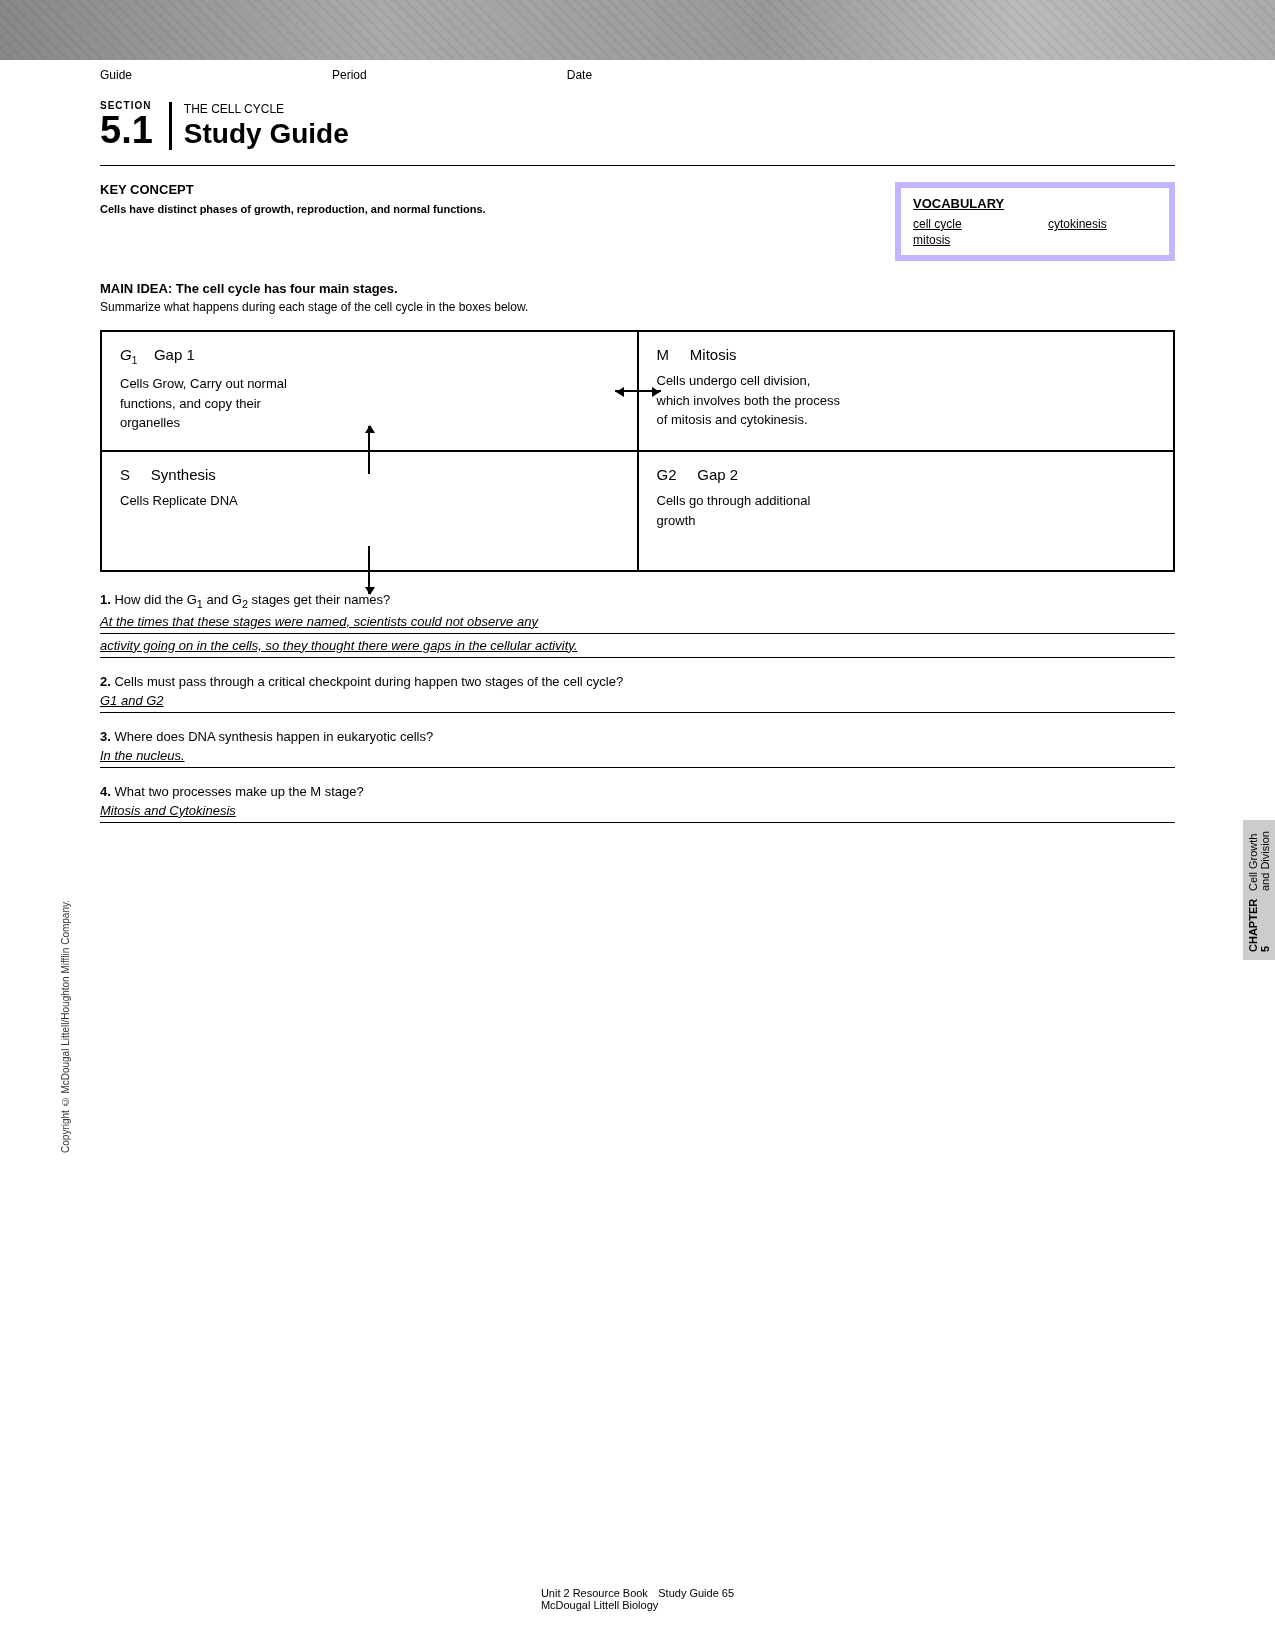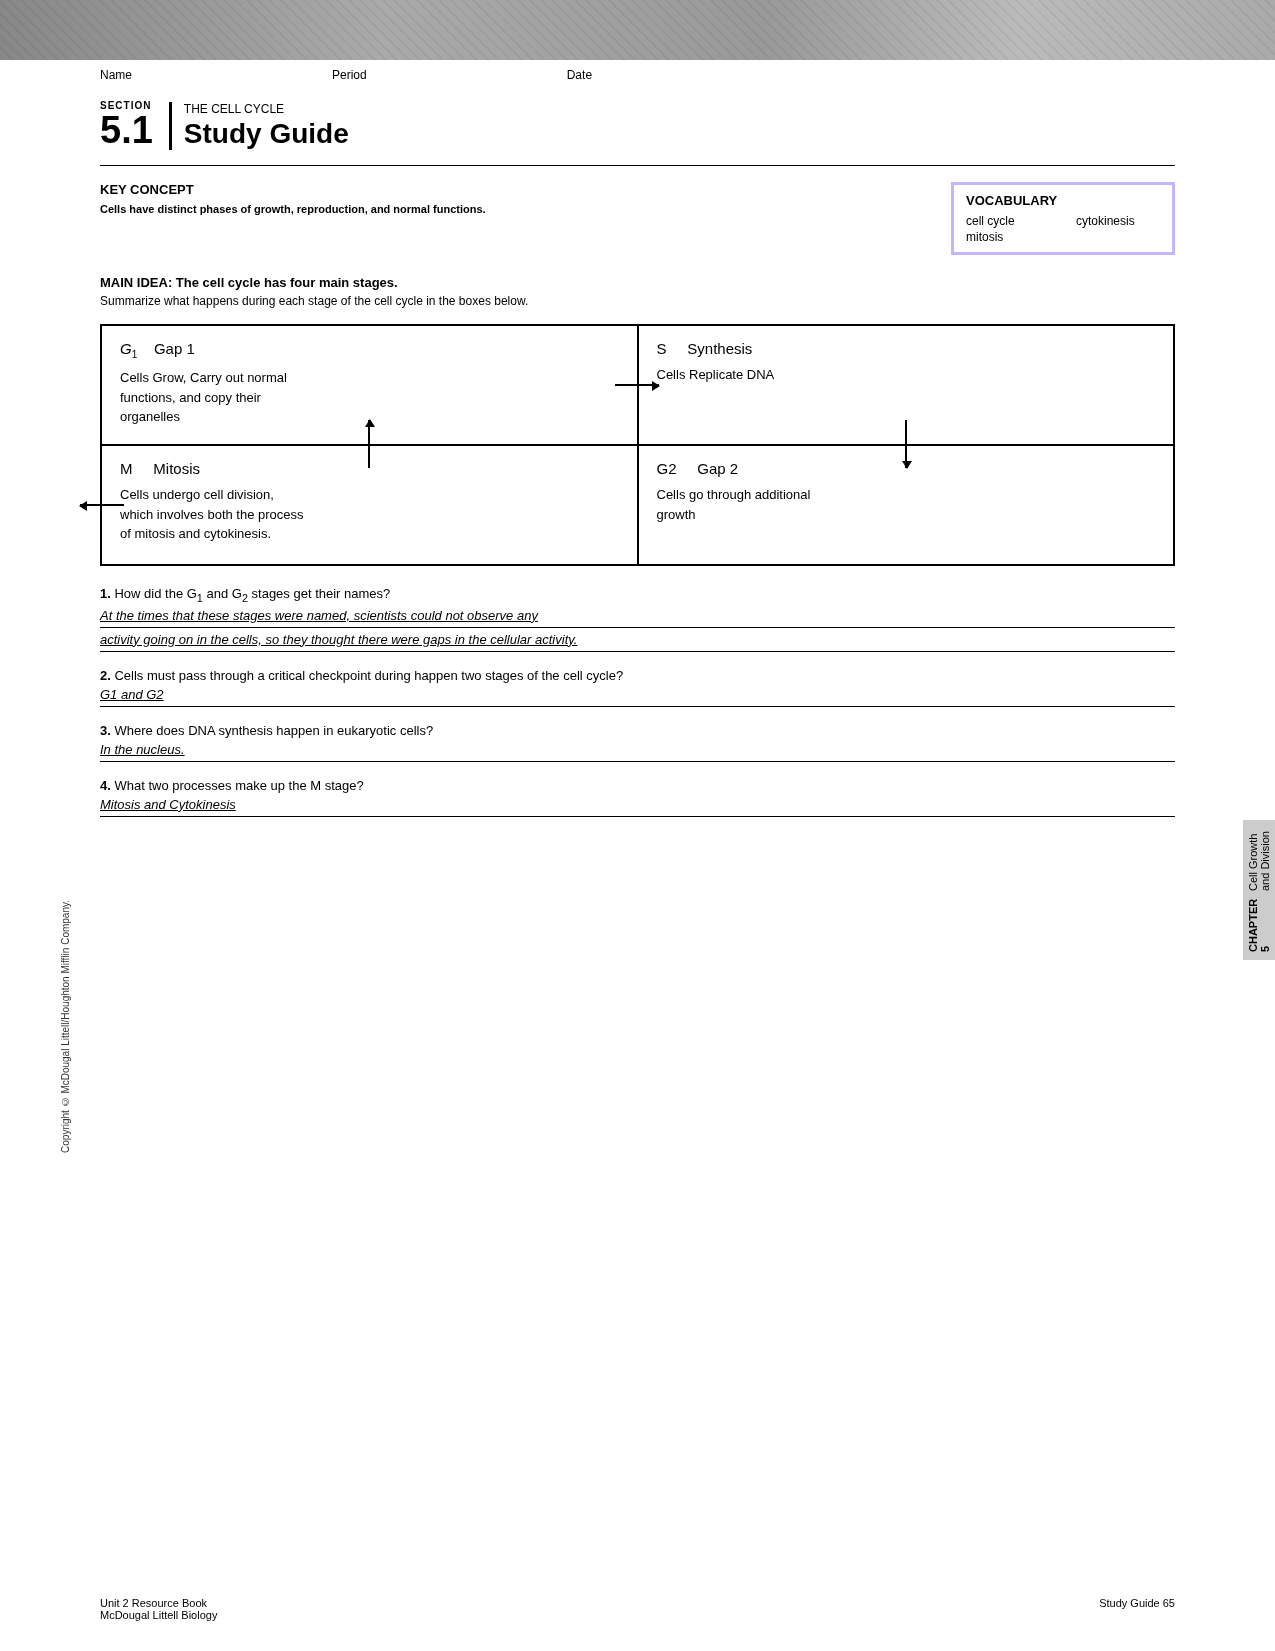--- a/index.html
+++ b/index.html
@@ -99,23 +99,24 @@
       font-weight: bold;
       font-size: 13px;
       margin-bottom: 6px;
     }
     .key-concept-text {
       font-size: 11px;
       font-weight: bold;
     }
 
     .vocabulary-box {
-      width: 224px;
-      border: 3px solid #c4b5fd;
+      width: 280px;
+      border: 6px solid #c4b5fd;
       padding: 8px 12px;
+      text-decoration: underline;
     }
     .vocabulary-title {
       font-weight: bold;
       font-size: 13px;
       margin-bottom: 6px;
     }
     .vocabulary-terms {
       display: grid;
       grid-template-columns: 1fr 1fr;
       gap: 2px 26px;
@@ -280,25 +281,25 @@
       min-height: 20px;
     }
     .answer-line.underlined-text {
       text-decoration: underline;
       font-style: italic;
     }
 
     
     .page-footer {
       position: absolute;
-      bottom: 30px;
+      bottom: 40px;
       left: 100px;
       right: 100px;
       display: flex;
-      justify-content: space-between;
+      justify-content: center;
       font-size: 11px;
     }
 
     
     .side-label {
       position: absolute;
       right: 0;
       top: 820px;
       writing-mode: vertical-rl;
       transform: rotate(180deg);
@@ -325,21 +326,21 @@
       font-size: 10px;
       color: #333;
     }
   </style>
 </head>
 <body>
 
 <div class="header-img"></div>
 
 <div class="fields-row">
-  <span class="field-label">Name</span>
+  <span class="field-label">Guide</span>
   <span class="field-label">Period</span>
   <span class="field-label">Date</span>
 </div>
 
 <div class="section-header">
   <div style="display:flex; align-items:flex-start; gap:16px;">
     <div>
       <span class="section-label">SECTION</span>
       <span class="section-number">5.1</span>
     </div>
@@ -392,38 +393,38 @@
         Cells Grow, Carry out normal<br>functions, and copy their<br>organelles
       </div>
 
       <div class="arrow-right"></div>
 
       <div class="arrow-up"></div>
     </div>
 
     <div class="cycle-cell" style="position:relative;">
       <div class="cycle-cell-title">
+        M &nbsp;&nbsp;&nbsp; Mitosis
+      </div>
+      <div class="cycle-cell-text">
+        Cells undergo cell division,<br>which involves both the process<br>of mitosis and cytokinesis.
+      </div>
+
+      <div class="arrow-left"></div>
+    </div>
+
+    <div class="cycle-cell" style="position:relative;">
+      <div class="cycle-cell-title">
         S &nbsp;&nbsp;&nbsp; Synthesis
       </div>
       <div class="cycle-cell-text">
         Cells Replicate DNA
       </div>
 
       <div class="arrow-down"></div>
-    </div>
-
-    <div class="cycle-cell" style="position:relative;">
-      <div class="cycle-cell-title">
-        M &nbsp;&nbsp;&nbsp; Mitosis
-      </div>
-      <div class="cycle-cell-text">
-        Cells undergo cell division,<br>which involves both the process<br>of mitosis and cytokinesis.
-      </div>
-
-      <div class="arrow-left"></div>
     </div>
 
     <div class="cycle-cell" style="position:relative;">
       <div class="cycle-cell-title">
         G2 &nbsp;&nbsp;&nbsp; Gap 2
       </div>
       <div class="cycle-cell-text">
         Cells go through additional<br>growth
       </div>
     </div>

